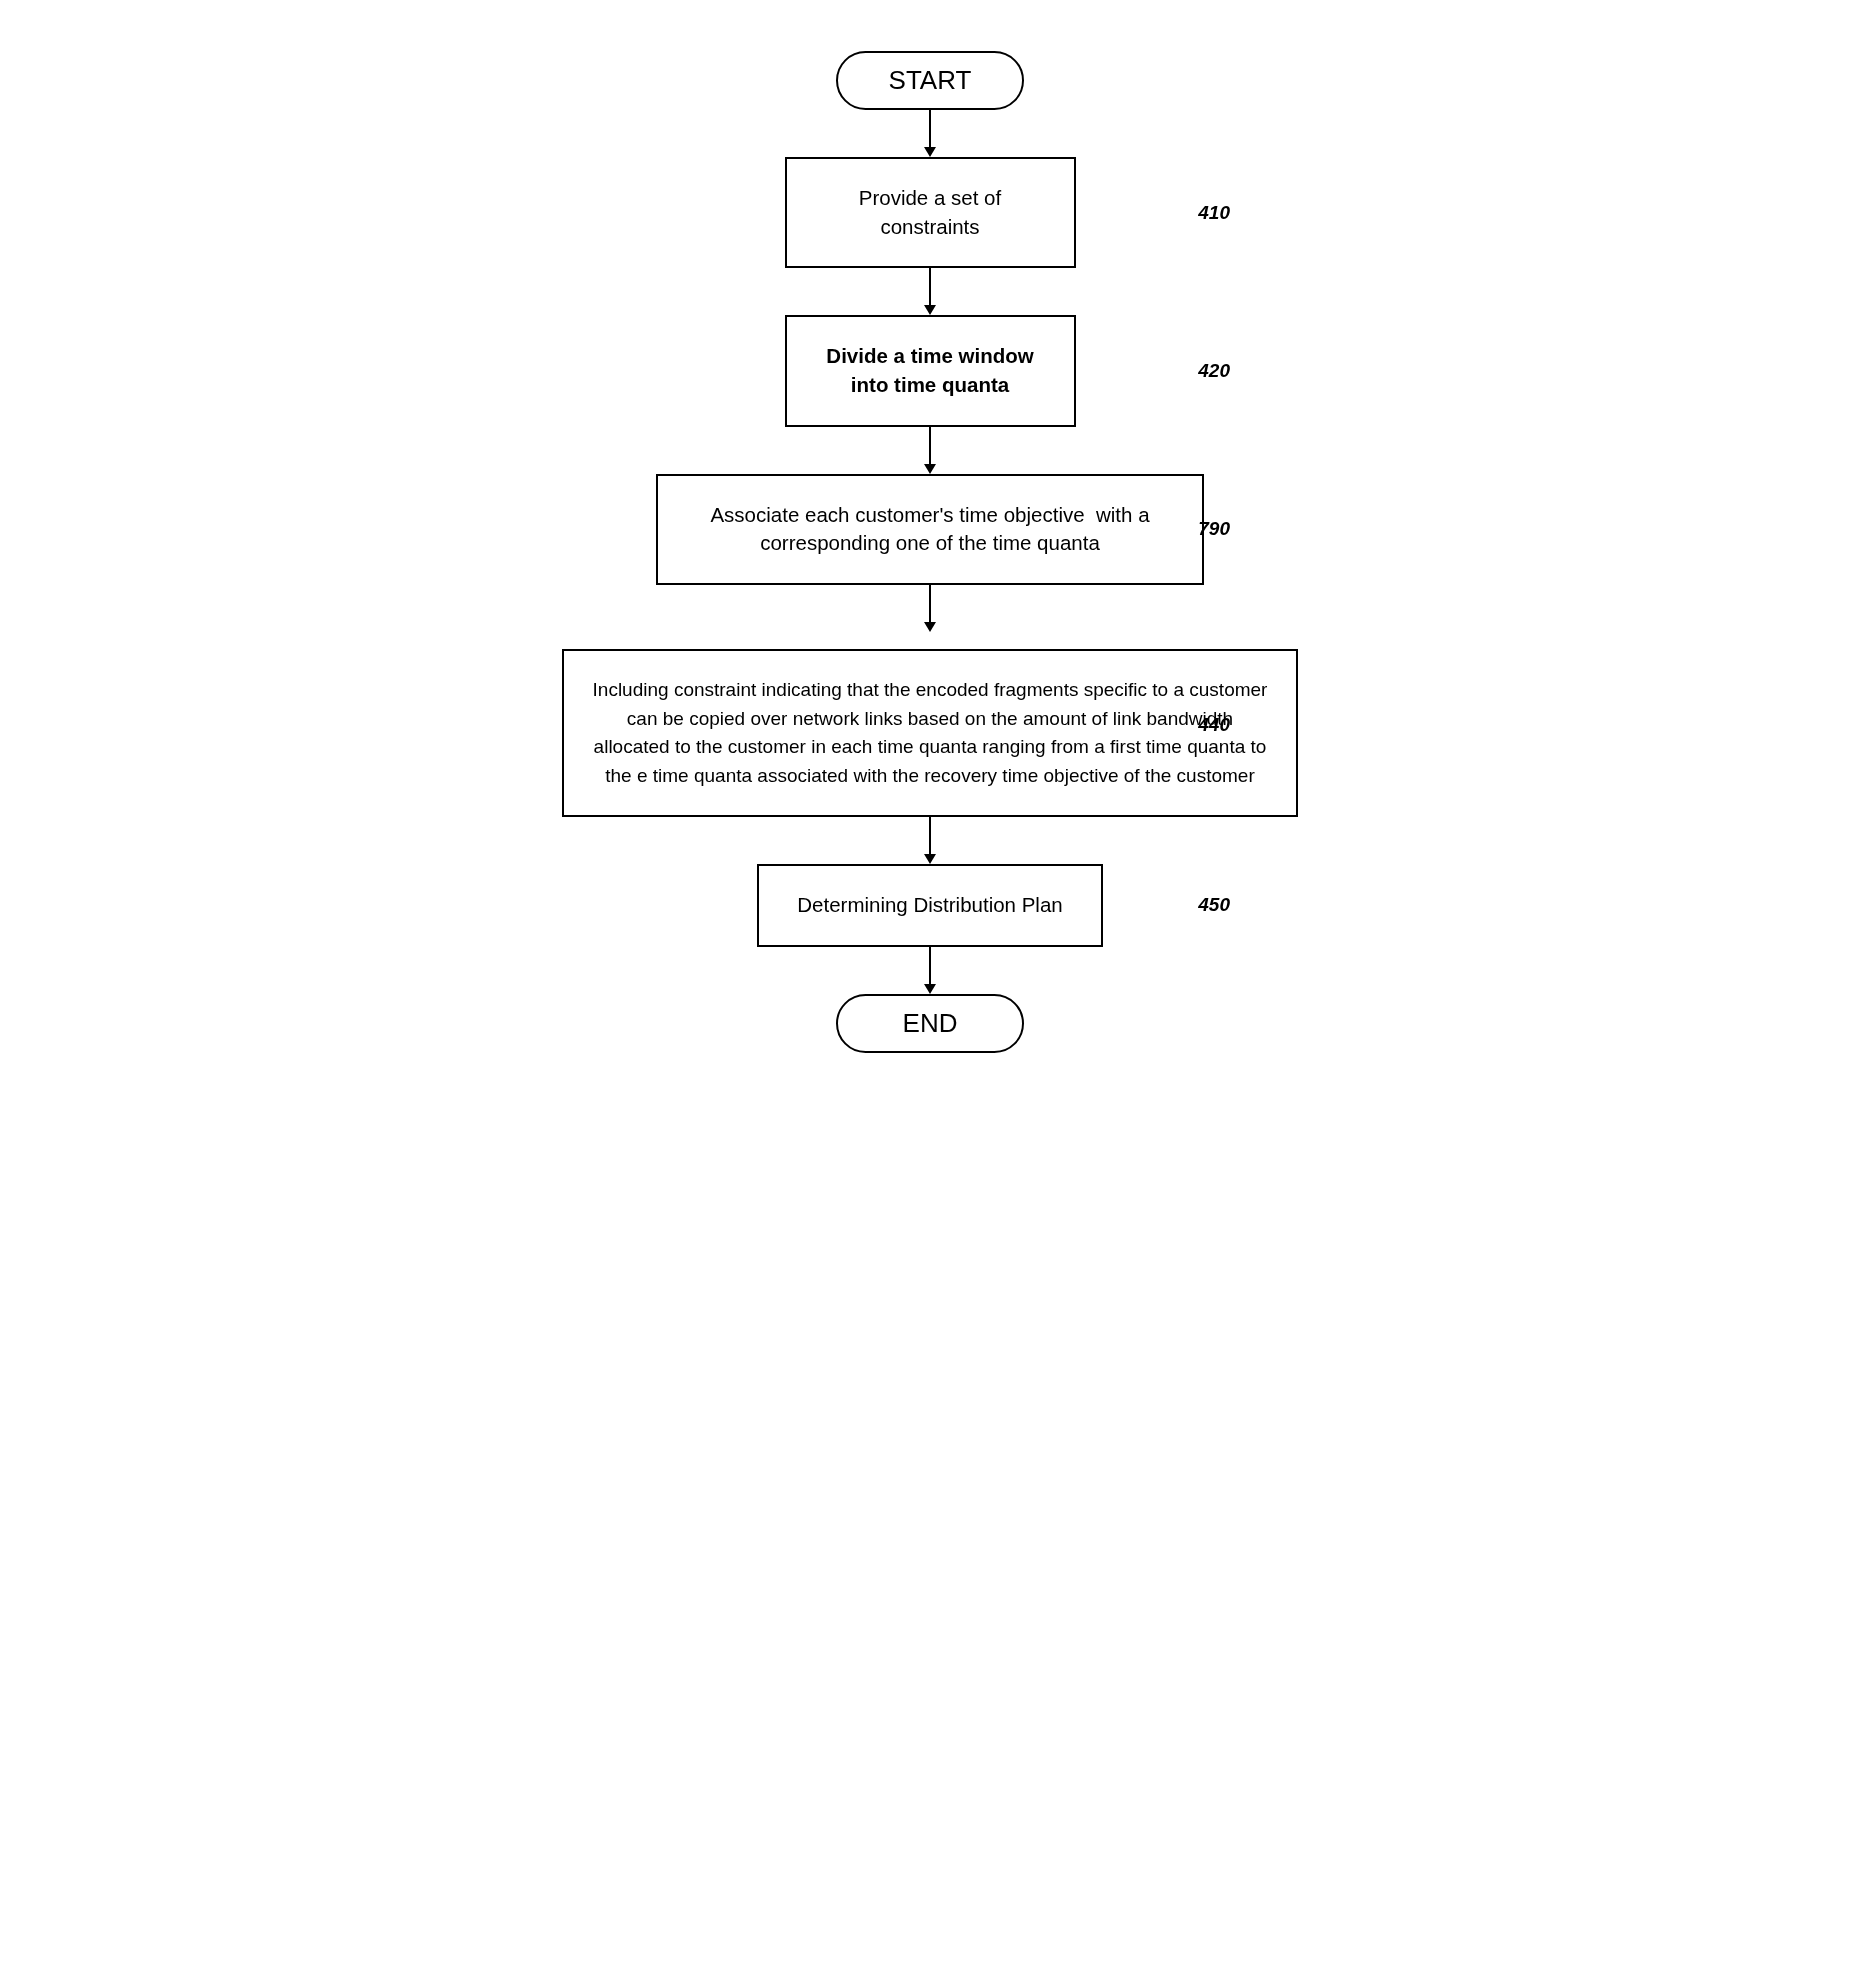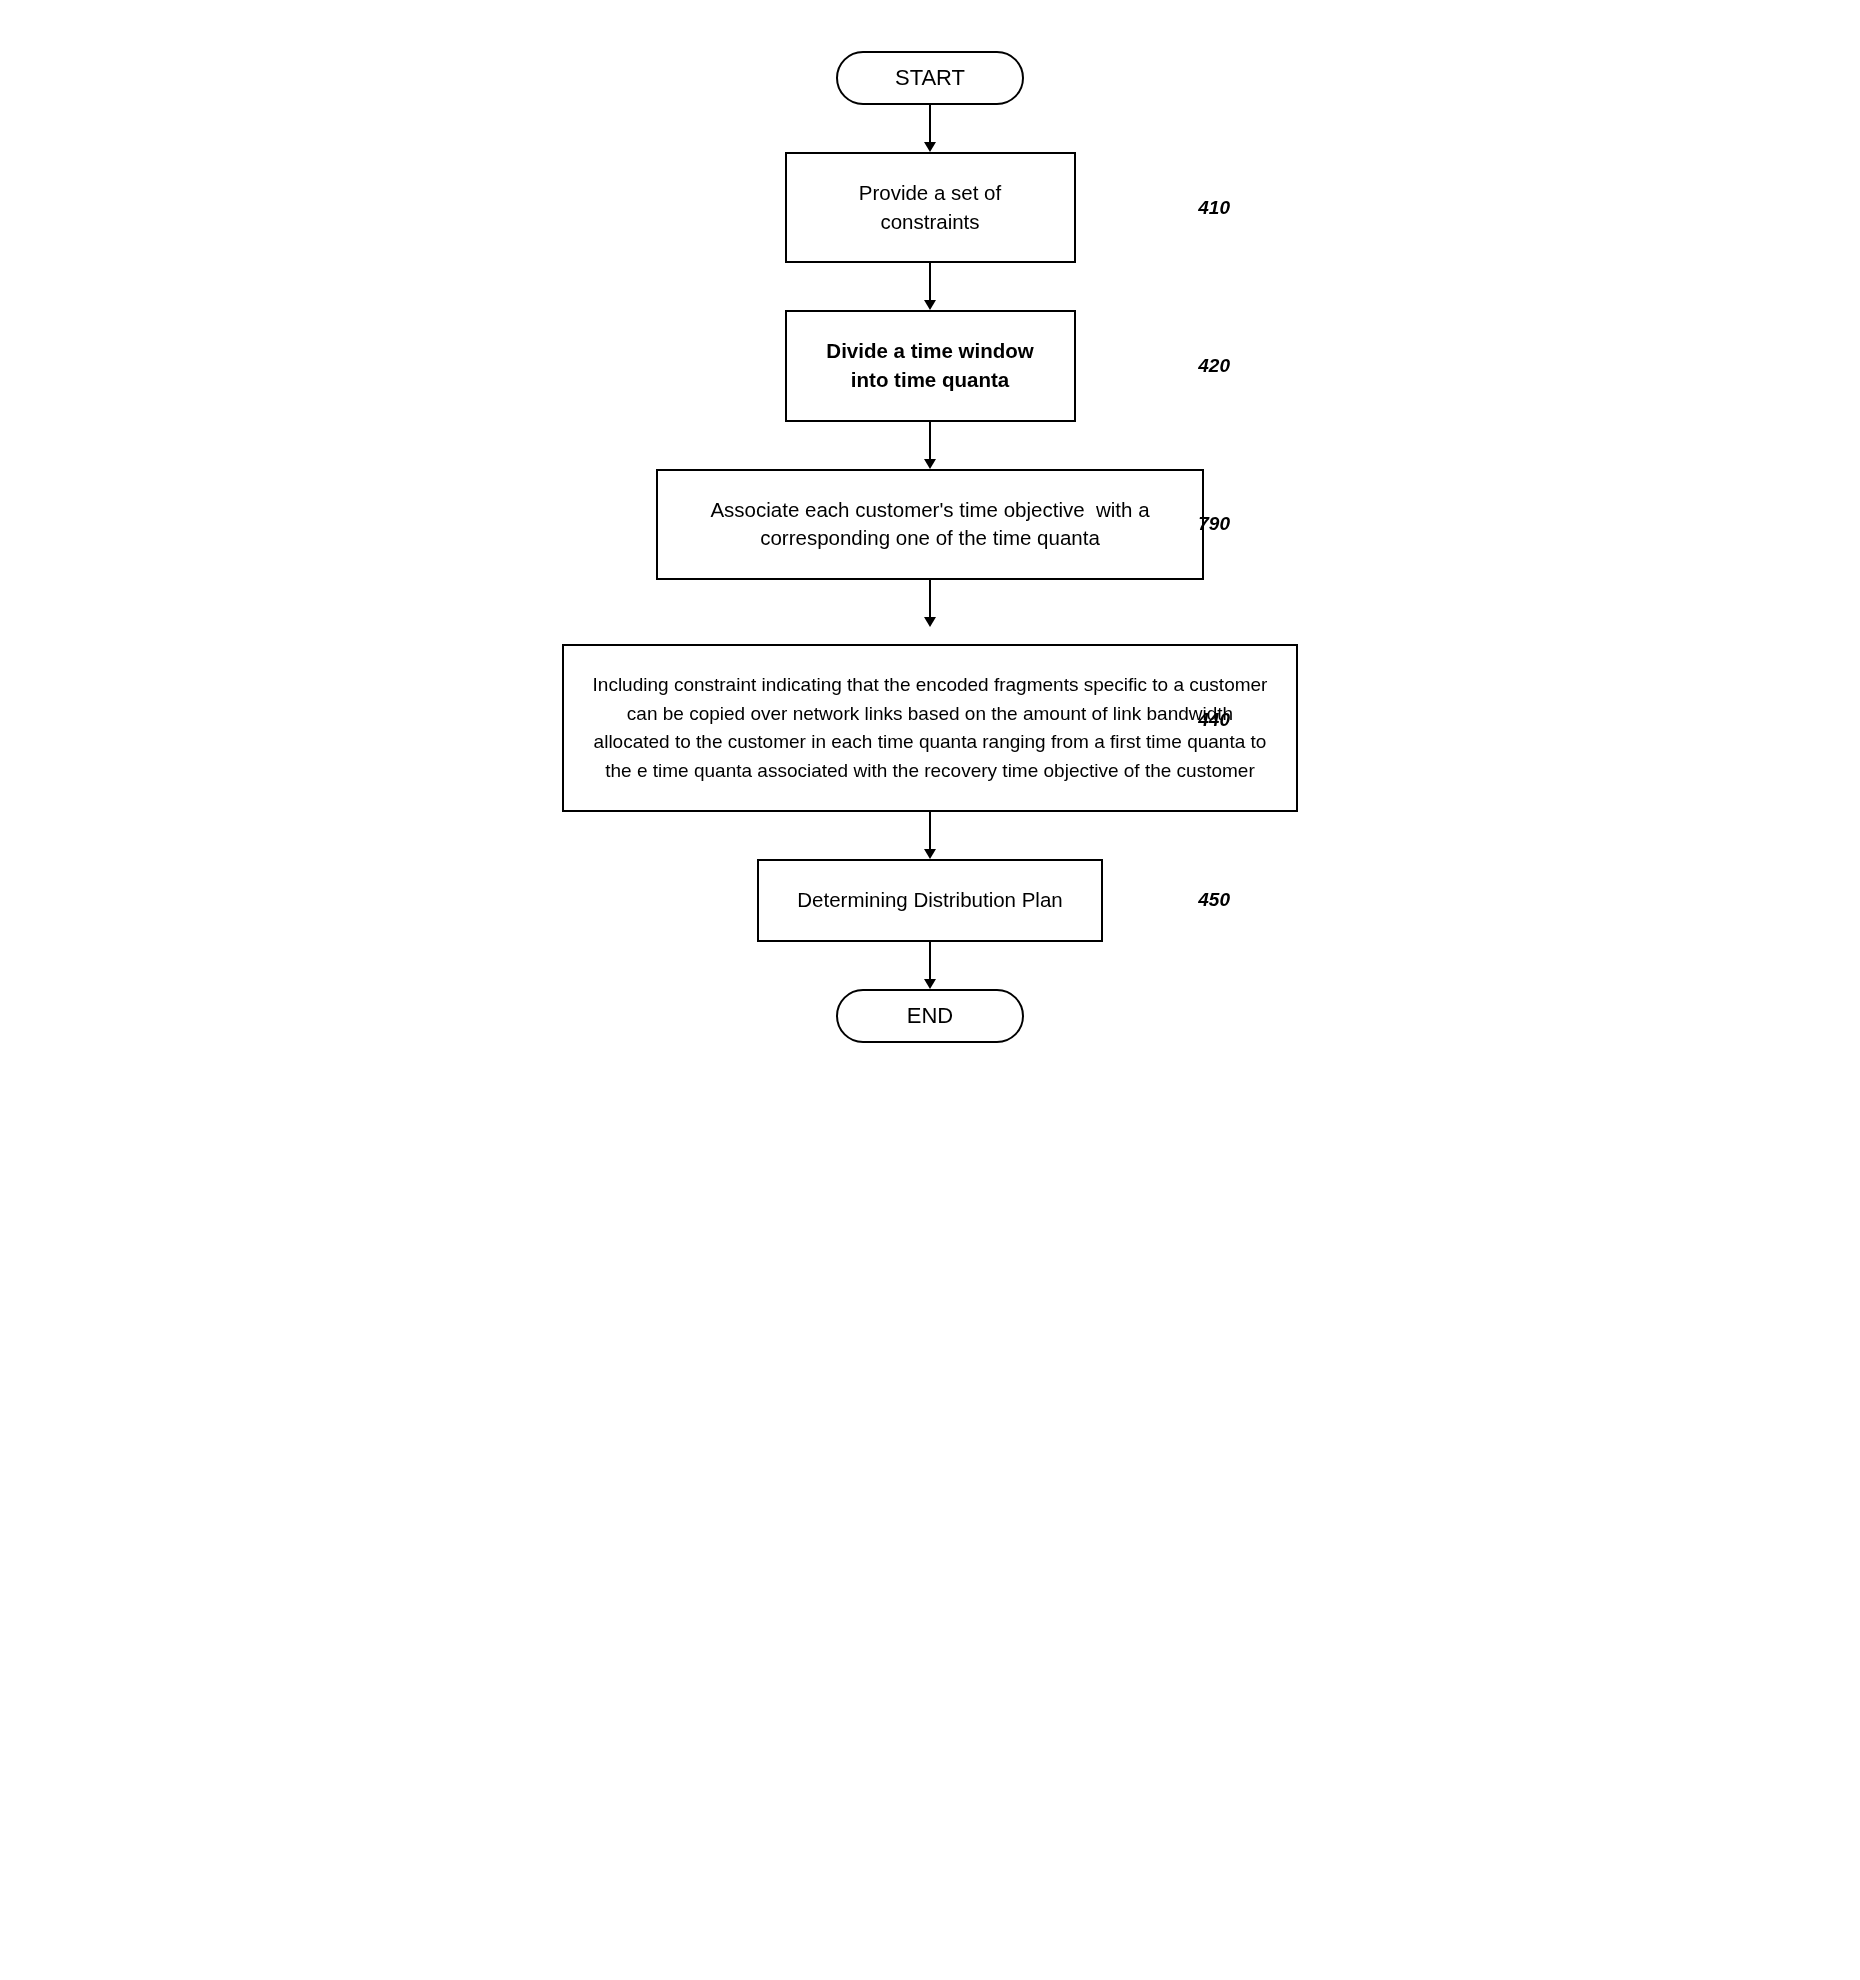--- a/index.html
+++ b/index.html
@@ -41,21 +41,21 @@
       font-size: 19px;
       font-weight: bold;
       font-style: italic;
     }
 
     
     .terminal {
       border: 2.1px solid #000;
       border-radius: 34px;
       padding: 12px 43px;
-      font-size: 22px;
+      font-size: 26px;
       font-weight: normal;
       text-align: center;
       background: #fff;
       min-width: 188px;
     }
 
     
     .rect-node {
       border: 2.1px solid #000;
       padding: 25px 26px;

